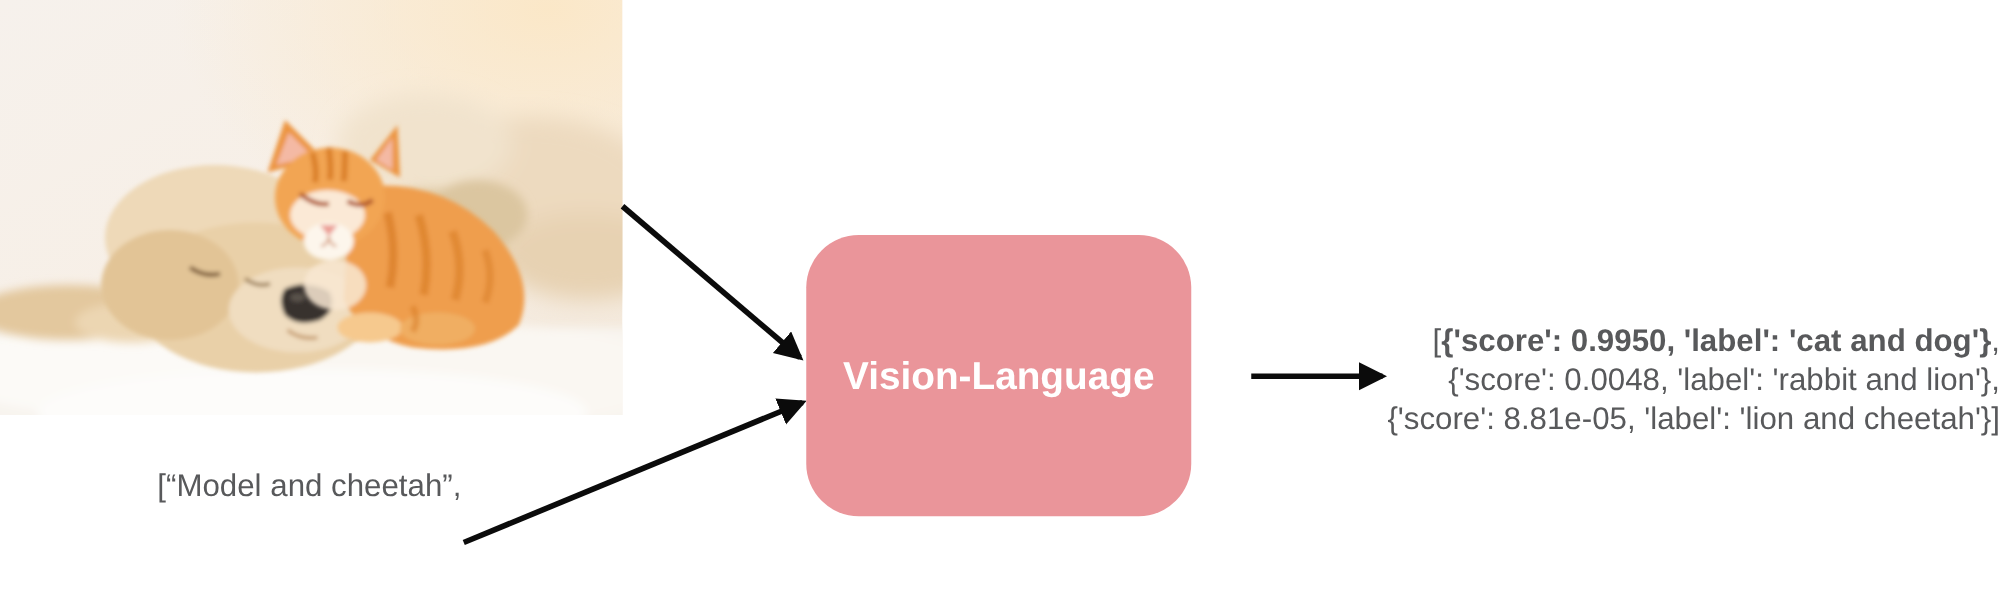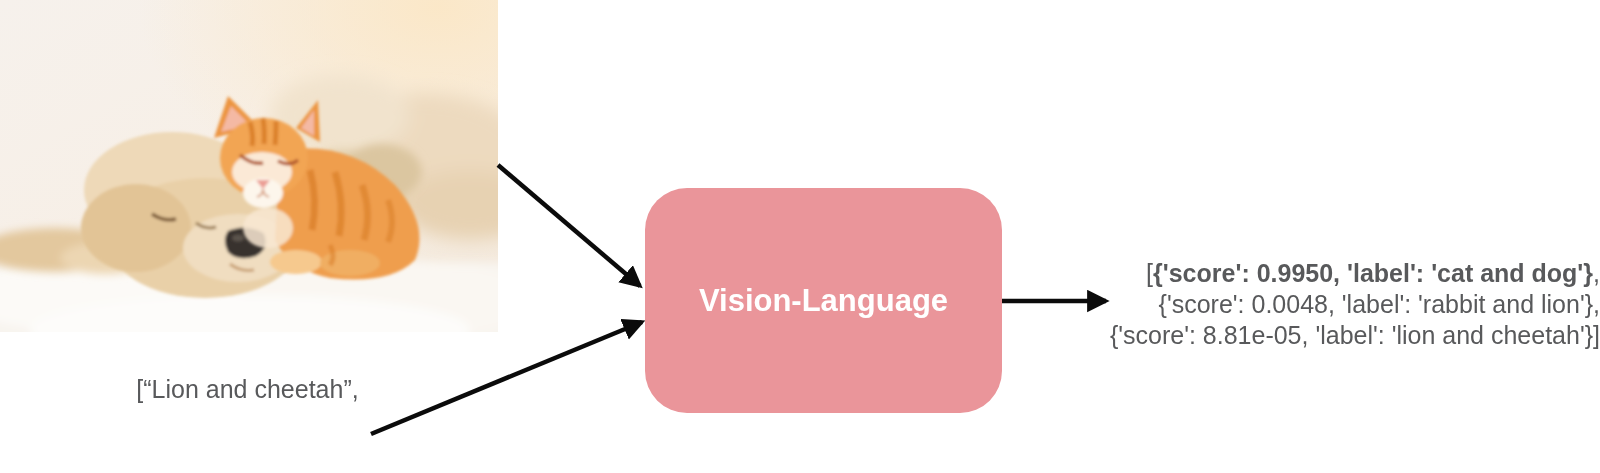--- a/index.html
+++ b/index.html
@@ -31,21 +31,21 @@
   }
   .arrowhead{fill:var(--arrow-color);}
   .prompt-list{
     position:absolute;left:100px;top:374px;width:295px;
     text-align:center;
     font-size:25px;line-height:31.5px;
     color:var(--gray);
     white-space:nowrap;
   }
   .model-box{
-    position:absolute;left:645px;top:188px;width:357px;height:225px;
+    position:absolute;left:645px;top:188px;width:308px;height:225px;
     background:var(--pink);
     border-radius:42px;
     display:flex;align-items:center;justify-content:center;
   }
   .model-label{
     color:var(--white);
     font-weight:bold;
     font-size:31px;line-height:39px;
     text-align:center;
   }
@@ -146,21 +146,21 @@
         <path d="M263,189 q0,6 -6,8 M263,189 q0,6 6,8" stroke="#d9a58a" stroke-width="2" fill="none"></path>
         <ellipse cx="268" cy="228" rx="25" ry="20" fill="#f8e8d2" opacity="0.85"></ellipse>
         <ellipse cx="296" cy="262" rx="26" ry="12" fill="#f6c98e"></ellipse>
         <ellipse cx="350" cy="263" rx="30" ry="13" fill="#f0ae62"></ellipse>
         <path d="M330,245 q6,12 0,20" stroke="#d3761f" stroke-width="5" fill="none" opacity="0.5"></path>
       </g>
     </svg>
   </div>
 
   <div class="prompt-list">
-    <div>[“Lion and cheetah”,</div>
+    <div>[“Model and cheetah”,</div>
   </div>
 
   <svg class="arrows" viewBox="0 0 1600 473">
     <defs>
       <marker id="ah" markerWidth="6" markerHeight="6" refX="4.2" refY="2.5" orient="auto" markerUnits="strokeWidth">
         <path class="arrowhead" d="M0,0 L5,2.5 L0,5 Z"></path>
       </marker>
     </defs>
     <line class="arrow" x1="498" y1="165" x2="640" y2="286" marker-end="url(#ah)"></line>
     <line class="arrow" x1="371" y1="434" x2="642" y2="322" marker-end="url(#ah)"></line>

